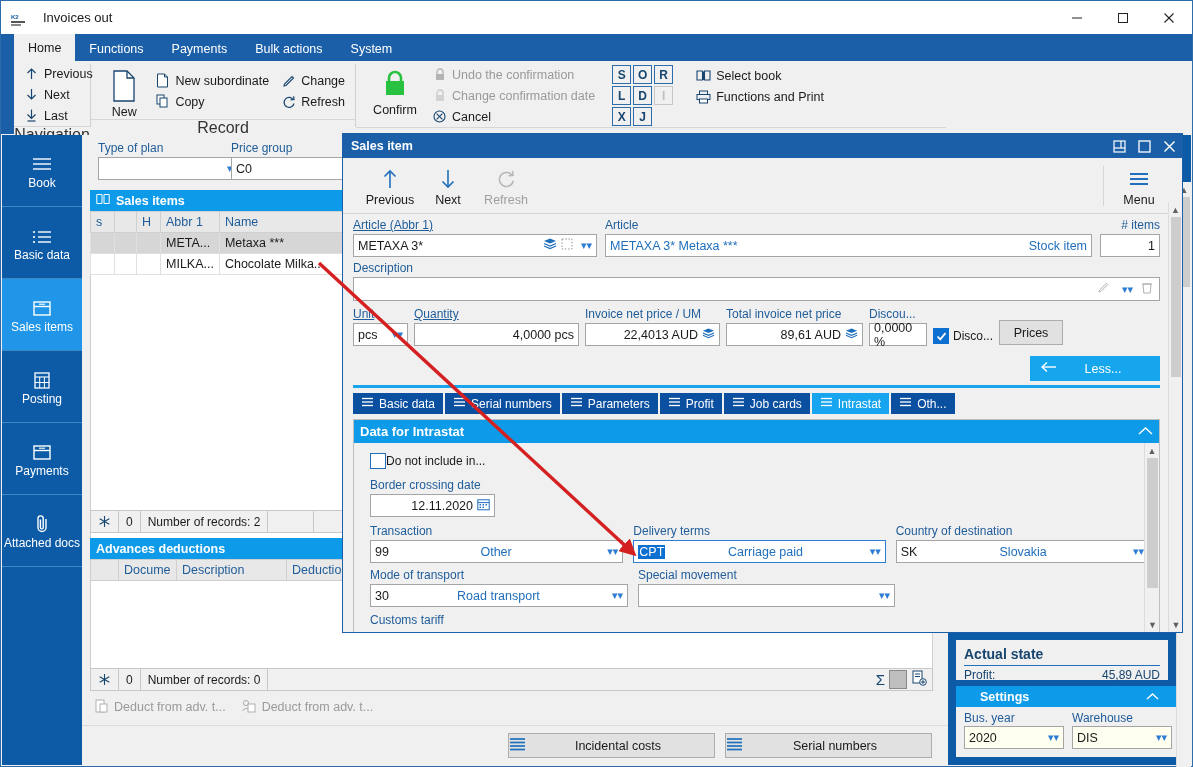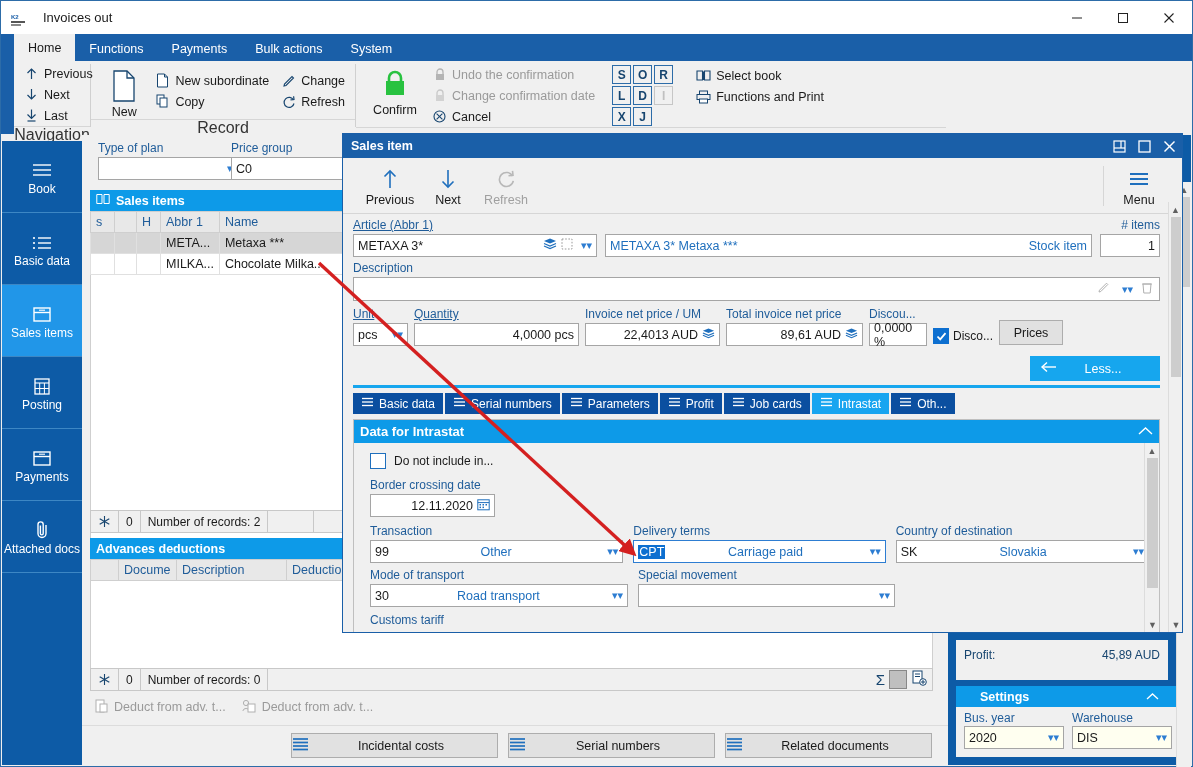--- a/index.html
+++ b/index.html
@@ -68,21 +68,21 @@
   .big-cmd .ic{height:38px;display:flex;align-items:center;justify-content:center;}
   .letterbox{
     width:19px;height:19px;border:1px solid #2d6ca8;color:#17456f;
     display:flex;align-items:center;justify-content:center;font-size:12px;font-weight:bold;
     margin:1px;
   }
   .letterbox.dim{ border-color:#c6c6c6; color:#c0c0c0;}
   
   #main-area{ position:absolute; left:1px; top:134px; right:1px; bottom:1px; display:flex;}
   
-  #nav-rail{ width:80px; background:#0d5ba6; padding-top:0px;margin-top:6px; }
+  #nav-rail{ width:80px; background:#0d5ba6; padding-top:0px; }
   .nav-item{
     height:72px; display:flex; flex-direction:column; align-items:center; justify-content:center;
     color:#ffffff; font-size:12px; text-align:center; line-height:13px;
     border-bottom:1px solid #3d87c4; cursor:default;
   }
   .nav-item .nic{height:26px;display:flex;align-items:center;justify-content:center;}
   .nav-item.active{ background:#2196e8; }
   
   #center{ flex:1; background:#f0f0f0; position:relative; overflow:hidden;}
   .lbl{ color:#1f5c99; font-size:12px; }
@@ -590,33 +590,20 @@
                 <g stroke="#1f6fbd" stroke-width="1.7">
                   <line x1="1" y1="2" x2="16" y2="2"></line>
                   <line x1="1" y1="5.5" x2="16" y2="5.5"></line>
                   <line x1="1" y1="9" x2="16" y2="9"></line>
                   <line x1="1" y1="12.5" x2="16" y2="12.5"></line>
                 </g>
               </svg>
           </span>
           <span style="flex:1;text-align:center;margin-left:-14px">Serial numbers</span>
         </div>
-        <div class="btn3d" style="width:207px">
-          <span>
-            <svg width="17" height="14" viewBox="0 0 17 14">
-                <g stroke="#1f6fbd" stroke-width="1.7">
-                  <line x1="1" y1="2" x2="16" y2="2"></line>
-                  <line x1="1" y1="5.5" x2="16" y2="5.5"></line>
-                  <line x1="1" y1="9" x2="16" y2="9"></line>
-                  <line x1="1" y1="12.5" x2="16" y2="12.5"></line>
-                </g>
-              </svg>
-          </span>
-          <span style="flex:1;text-align:center;margin-left:-14px">Related documents</span>
-        </div>
       </div>
     </div>
 
     <div id="right-panel">
       <div id="right-title">
         <span>Invoice 20/2020/3</span>
         <span style="margin-left:auto">
           <svg width="15" height="15" viewBox="0 0 15 15">
               <path d="M1 4 h5 M1 4 v10 h10 v-5" fill="none" stroke="#fff" stroke-width="1.2"></path>
               <path d="M7 8 l6.5 -6.5 M9 1.2 h4.6 v4.6" fill="none" stroke="#fff" stroke-width="1.2"></path>
@@ -633,20 +620,21 @@
               </svg>
           </span>
         </div>
         <div class="rp-body" style="height:16px;padding:2px 6px 0 6px;font-size:12px;color:#1a1a1a">
           <span>Sales order:</span>
         </div>
       </div>
 
       <div style="position:absolute;left:8px;top:505px;width:212px">
         <div style="background:#f0f0f0;padding:6px 8px 0 8px;height:40px">
+          <div style="font-size:14px;font-weight:bold;color:#17456f;border-bottom:1.5px solid #1f6fbd;padding-bottom:3px">Actual state</div>
           <div style="display:flex;justify-content:space-between;font-size:12px;color:#17456f;padding-top:2px">
             <span>Profit:</span>
             <span>45,89 AUD</span>
           </div>
         </div>
       </div>
 
       <div style="position:absolute;left:8px;bottom:8px;width:227px;background:#0d5ba6">
         <div class="rp-sec-hdr">
           <span>Settings</span>
@@ -770,20 +758,21 @@
               <span>
                 <svg width="12" height="12" viewBox="0 0 12 12">
                     <rect x="1" y="1" width="10" height="10" fill="none" stroke="#9a9a9a" stroke-width="1" stroke-dasharray="1.6 1.6"></rect>
                   </svg>
               </span>
               <span class="dd-arrow">▾▾</span>
             </span>
           </div>
         </div>
         <div style="flex:1">
+          <div class="lbl">Article</div>
           <div class="field" style="margin-top:2px">
             <span style="color:#1f6fbd">METAXA 3* Metaxa ***</span>
             <span style="margin-left:auto;color:#1f6fbd">Stock item</span>
           </div>
         </div>
         <div style="width:60px">
           <div class="lbl" style="text-align:right"># items</div>
           <div class="field" style="margin-top:2px;justify-content:flex-end">
             <span>1</span>
           </div>
@@ -960,21 +949,21 @@
         <span>Data for Intrastat</span>
         <span style="margin-left:auto">
           <svg width="15" height="10" viewBox="0 0 15 10">
               <polyline points="1,8 7.5,2 14,8" fill="none" stroke="#fff" stroke-width="1.4"></polyline>
             </svg>
         </span>
       </div>
 
       <div style="padding:8px 10px 0 16px">
 
-        <div style="display:flex;align-items:center;gap:8px;height:20px">
+        <div style="display:flex;align-items:center;gap:0;height:20px">
           <span style="width:16px;height:16px;border:1.4px solid #1f6fbd;background:#fff;display:inline-block"></span>
           <span>Do not include in...</span>
         </div>
 
         <div style="margin-top:7px;width:125px">
           <div class="lbl">Border crossing date</div>
           <div class="field" style="margin-top:2px;justify-content:flex-end;gap:4px">
             <span>12.11.2020</span>
             <span>
               <svg width="13" height="13" viewBox="0 0 13 13">

